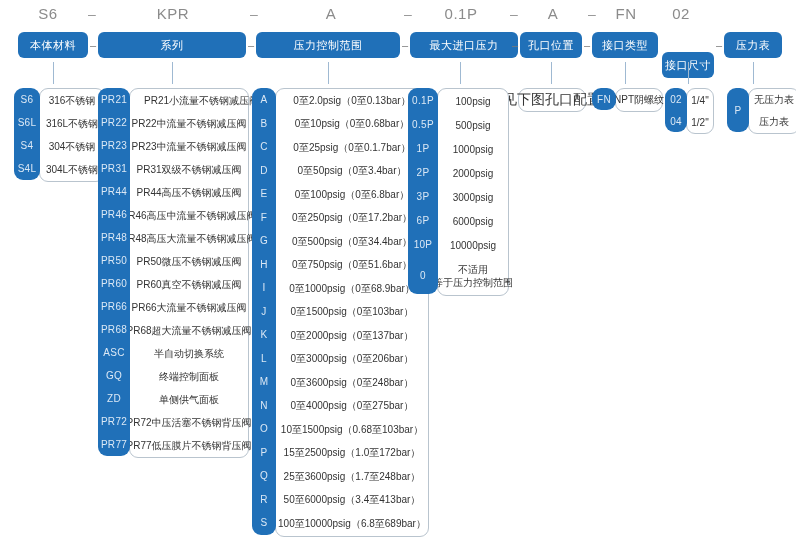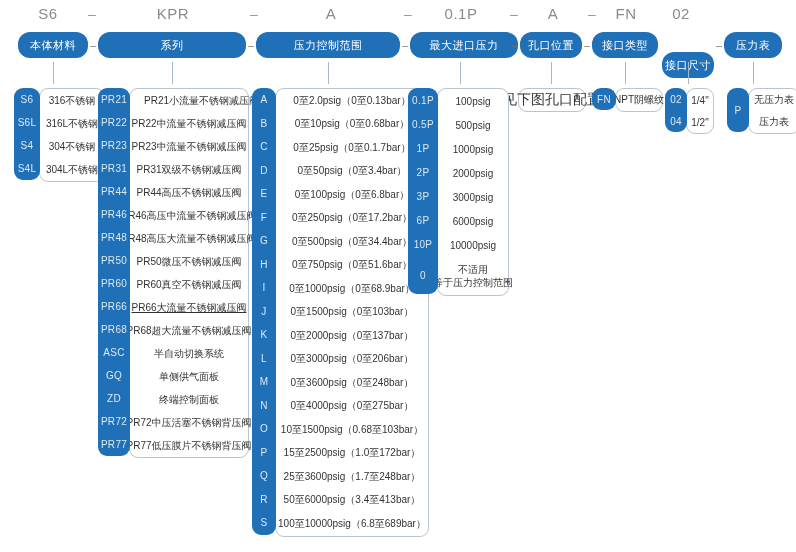--- a/index.html
+++ b/index.html
@@ -29,21 +29,21 @@
     position:absolute;
     top:4px;height:20px;line-height:20px;
     font-size:14px;color:#9a9a9a;text-align:center;width:12px;
   }
 
   
   .hdr{
     position:absolute;
     height:26px;
     background:#2070b8;
-    border-radius:12px;
+    border-radius:6px;
     color:#ffffff;
     font-size:11px;
     display:flex;align-items:center;justify-content:center;
     letter-spacing:.5px;
     white-space:nowrap;
     top:32px;
   }
   .hdash{
     position:absolute;
     top:32px;height:26px;line-height:26px;
@@ -183,25 +183,25 @@
     <div class="descpanel" style="width:118px;">
       <div class="desc" style="height:23px;margin-left:25px;">PR21小流量不锈钢减压阀</div>
       <div class="desc" style="height:23px;">PR22中流量不锈钢减压阀</div>
       <div class="desc" style="height:23px;">PR23中流量不锈钢减压阀</div>
       <div class="desc" style="height:23px;">PR31双级不锈钢减压阀</div>
       <div class="desc" style="height:23px;">PR44高压不锈钢减压阀</div>
       <div class="desc" style="height:23px;">PR46高压中流量不锈钢减压阀</div>
       <div class="desc" style="height:23px;">PR48高压大流量不锈钢减压阀</div>
       <div class="desc" style="height:23px;">PR50微压不锈钢减压阀</div>
       <div class="desc" style="height:23px;">PR60真空不锈钢减压阀</div>
-      <div class="desc" style="height:23px;text-decoration:underline;">PR66大流量不锈钢减压阀</div>
+      <div class="desc" style="height:23px;">PR66大流量不锈钢减压阀</div>
       <div class="desc" style="height:23px;">PR68超大流量不锈钢减压阀</div>
       <div class="desc" style="height:23px;">半自动切换系统</div>
+      <div class="desc" style="height:23px;">终端控制面板</div>
       <div class="desc" style="height:23px;">单侧供气面板</div>
-      <div class="desc" style="height:23px;">终端控制面板</div>
       <div class="desc" style="height:23px;">PR72中压活塞不锈钢背压阀</div>
       <div class="desc" style="height:23px;">PR77低压膜片不锈钢背压阀</div>
     </div>
   </div>
 
   <div class="group" style="left:252px;top:88px;">
     <div class="codestrip" style="width:24px;">
       <div class="code" style="height:23.5px;">A</div>
       <div class="code" style="height:23.5px;">B</div>
       <div class="code" style="height:23.5px;">C</div>

